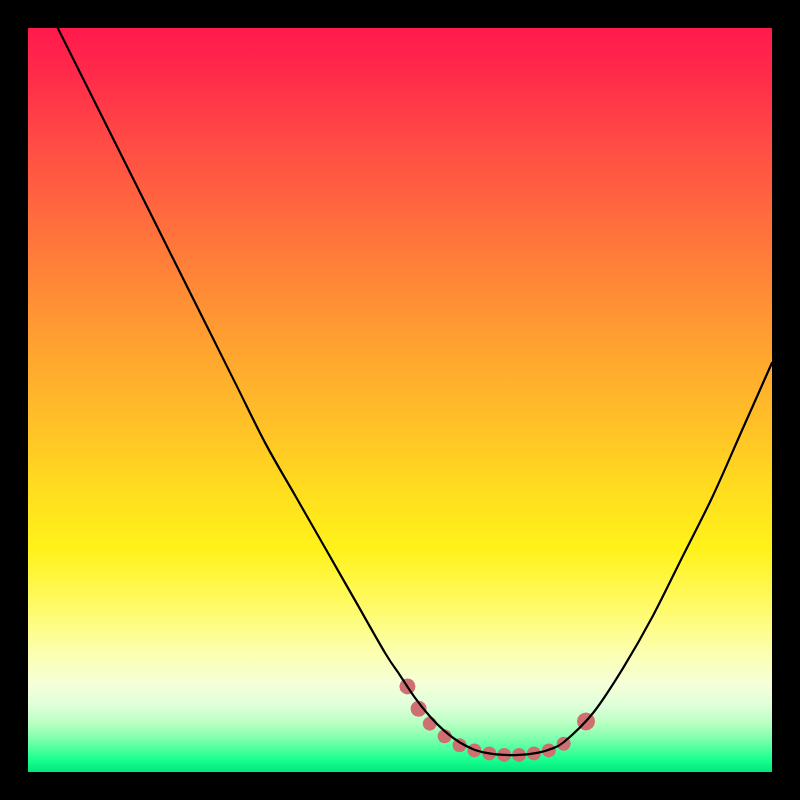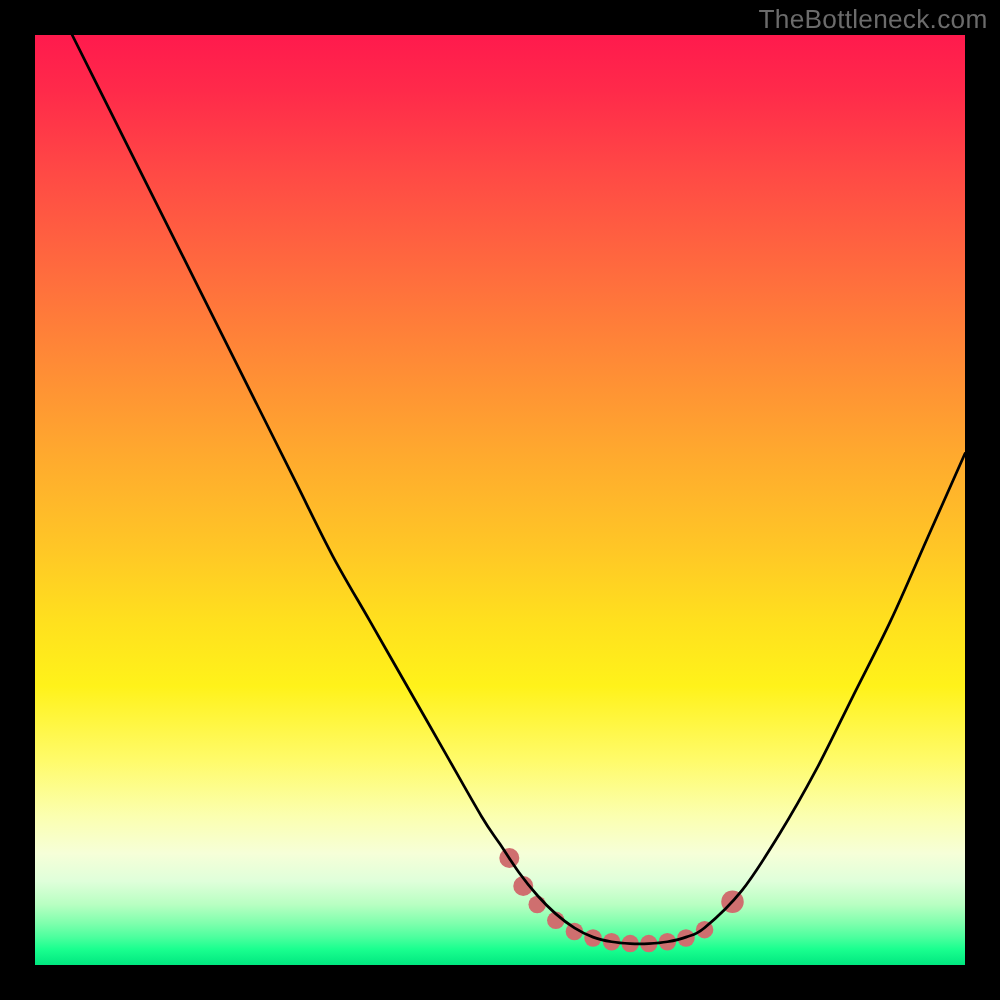--- a/index.html
+++ b/index.html
@@ -82,14 +82,13 @@
           <circle cx="476.16" cy="726.888" r="7" fill="#cf6f6f"></circle>
           <circle cx="491.04" cy="726.888" r="7" fill="#cf6f6f"></circle>
           <circle cx="505.92" cy="725.4" r="7" fill="#cf6f6f"></circle>
           <circle cx="520.8" cy="722.424" r="7" fill="#cf6f6f"></circle>
           <circle cx="535.68" cy="715.728" r="7" fill="#cf6f6f"></circle>
           <circle cx="558" cy="693.408" r="9" fill="#cf6f6f"></circle>
         </g>
       <path id="curve-path" fill="none" stroke="#000000" stroke-width="2.2" stroke-linecap="round" d="M29.76,0 C34.72,9.919999999999996 49.6,39.679999999999964 59.52,59.51999999999998 C69.44,79.36 79.36,99.20000000000009 89.28,119.04000000000008 C99.2,138.88000000000008 109.12,158.71999999999997 119.04,178.55999999999995 C128.96,198.39999999999992 138.88000000000002,218.23999999999998 148.8,238.07999999999998 C158.72,257.92 168.64,277.76 178.56,297.6 C188.48000000000002,317.44000000000005 198.40000000000003,337.28000000000003 208.32000000000002,357.12 C218.24,376.96 228.16000000000003,398.03999999999996 238.08,416.64 C248,435.24 257.91999999999996,451.36 267.84,468.72 C277.76,486.08000000000004 287.68,503.43999999999994 297.6,520.8 C307.52000000000004,538.16 317.44,555.52 327.36,572.88 C337.28000000000003,590.24 349.68,612.5600000000001 357.12,624.96 C364.56,637.36 367.04,639.8399999999999 372,647.28 C376.96,654.72 381.91999999999996,662.78 386.88,669.6 C391.84000000000003,676.4200000000001 396.80000000000007,682.62 401.76000000000005,688.2 C406.72,693.7800000000001 411.68000000000006,698.74 416.64000000000004,703.08 C421.6,707.4200000000001 426.56,711.14 431.52,714.24 C436.47999999999996,717.34 441.44,719.8199999999999 446.4,721.68 C451.35999999999996,723.54 456.31999999999994,724.5319999999999 461.28,725.4 C466.24,726.268 471.20000000000005,726.64 476.16,726.888 C481.12,727.1360000000001 486.08000000000004,727.1360000000001 491.04,726.888 C496,726.64 500.96000000000004,726.268 505.92,725.4 C510.88,724.5319999999999 515.8399999999999,723.54 520.8,721.68 C525.76,719.8199999999999 528.2399999999999,720.44 535.68,714.24 C543.12,708.04 555.52,696.88 565.44,684.48 C575.3600000000001,672.08 585.2800000000001,655.96 595.2,639.84 C605.12,623.72 615.04,606.36 624.9599999999999,587.76 C634.8799999999999,569.16 644.8,548.08 654.72,528.24 C664.6400000000001,508.40000000000003 674.5600000000001,489.8 684.48,468.72 C694.4,447.64000000000004 704.32,424.08 714.24,401.76 C724.16,379.44 739.04,345.96 744,334.79999999999995"></path>
     </svg>
   </div>
-  <div class="watermark">TheBottleneck.com</div>
 </div>
 
 </body></html>

